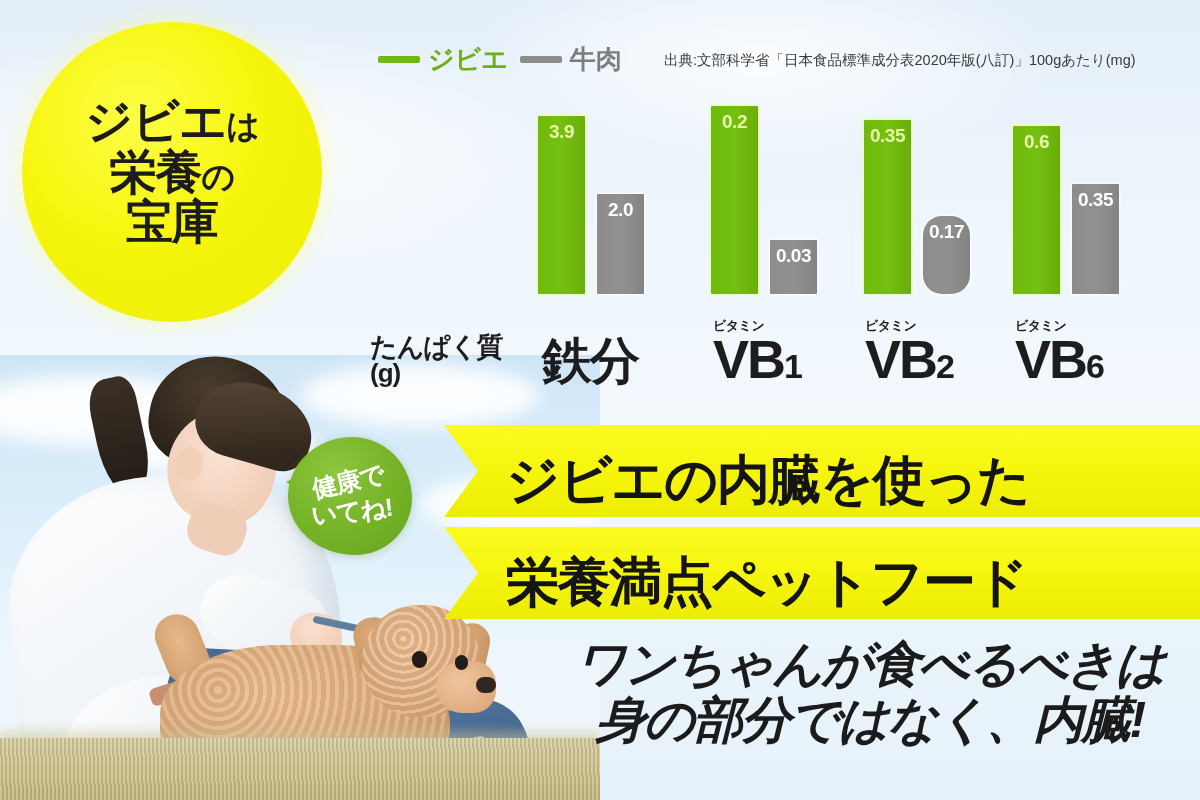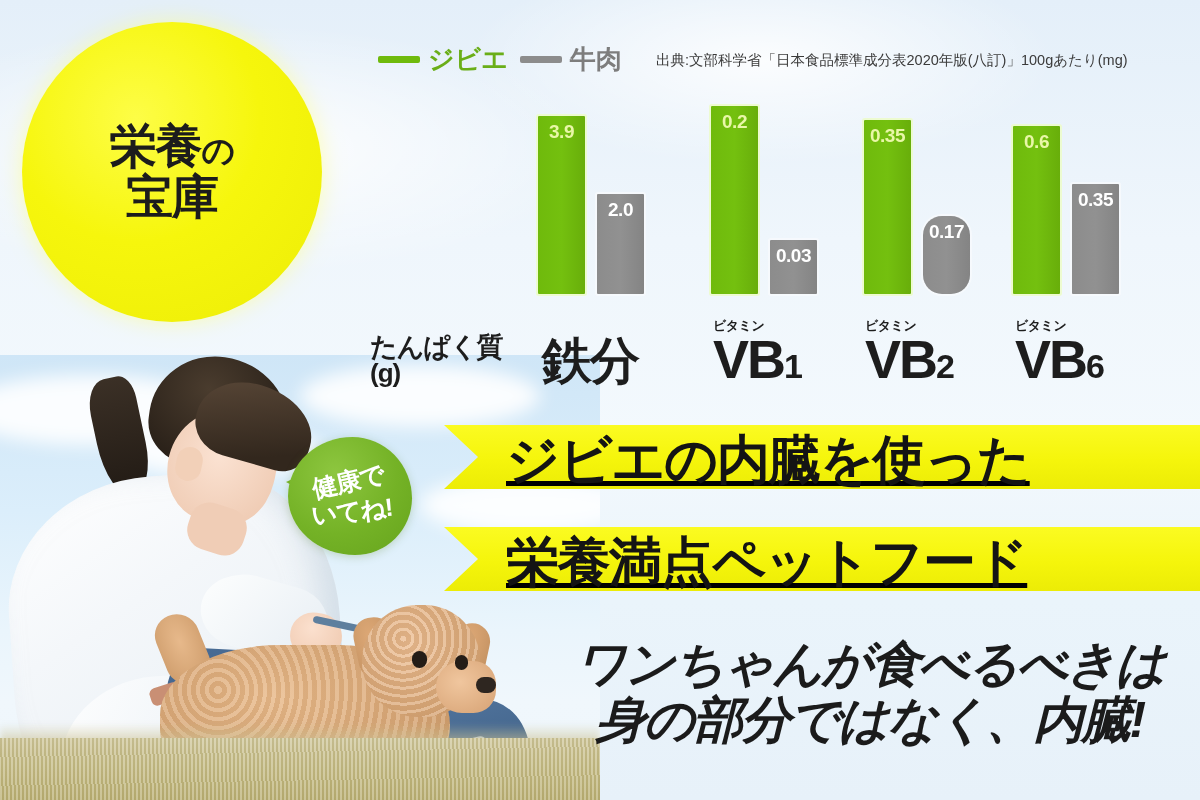--- a/index.html
+++ b/index.html
@@ -132,21 +132,21 @@
   .badge-l1 .sm,.badge-l2 .sm{font-size:33px;}
 
   
   .chart{position:absolute;left:360px;top:34px;width:820px;height:350px;}
   .legend{position:absolute;left:18px;top:8px;display:flex;align-items:center;gap:12px;}
   .lg-item{display:flex;align-items:center;gap:8px;}
   .lg-bar{width:42px;height:7px;border-radius:2px;}
   .lg-lab{font-size:26px;font-weight:bold;letter-spacing:0px;}
   .lg-gibier .lg-lab{color:#6aae18;}
   .lg-beef .lg-lab{color:#7d7d7d;}
-  .source{position:absolute;left:296px;top:17px;font-size:14.5px;color:#3b3b3b;white-space:nowrap;
+  .source{position:absolute;left:304px;top:17px;font-size:14.5px;color:#3b3b3b;white-space:nowrap;
     font-family:"Liberation Sans", sans-serif;}
 
   .plot{position:absolute;left:0;top:60px;width:820px;height:200px;}
   .group{position:absolute;bottom:0;height:200px;display:flex;align-items:flex-end;gap:12px;}
   .bar{position:relative;width:47px;border-radius:1px;}
   .bar.green{background:linear-gradient(90deg,#6fba0c 0%,#74c00f 50%,#68ae0a 100%);
     box-shadow:0 0 0 2px rgba(236,252,200,.85);}
   .bar.gray{background:linear-gradient(90deg,#8c8c8c 0%,#919191 50%,#848484 100%);
     box-shadow:0 0 0 2px rgba(248,250,252,.8);}
   .val{position:absolute;left:0;right:0;top:5px;text-align:center;
@@ -172,24 +172,24 @@
   .blob-tail{position:absolute;left:286px;top:470px;width:0;height:0;
     border-top:12px solid transparent;border-bottom:14px solid transparent;
     border-right:26px solid #78b52a;}
   .blob-txt{position:absolute;inset:0;display:flex;flex-direction:column;
     align-items:center;justify-content:center;color:#ffffff;font-weight:bold;
     transform:rotate(-9deg);line-height:1.12;}
   .blob-l1{font-size:25px;letter-spacing:-1px;transform:rotate(-4deg);}
   .blob-l2{font-size:25px;letter-spacing:-1px;transform:rotate(3deg);margin-top:2px;}
 
   
-  .ribbon{position:absolute;height:64px;display:flex;align-items:flex-start;
+  .ribbon{position:absolute;height:92px;display:flex;align-items:flex-end;
     background:linear-gradient(180deg,#fbfb22 0%,#f5f50b 55%,#ecec06 100%);
     clip-path:polygon(0 0, 100% 0, 100% 100%, 0 100%, 34px 50%);
-    padding-left:62px;box-sizing:border-box;text-decoration:underline;}
+    padding-left:62px;box-sizing:border-box;}
   .r1{left:444px;top:425px;width:756px;}
   .r2{left:444px;top:527px;width:756px;}
   .ribbon-txt{font-size:53px;font-weight:bold;color:#141414;letter-spacing:-1.5px;white-space:nowrap;}
 
   
   .bottom{position:absolute;left:560px;top:636px;width:620px;font-style:italic;}
   .bottom-line{font-size:50px;font-weight:bold;color:#1b1b1b;letter-spacing:-2px;
     line-height:1.12;text-align:center;white-space:nowrap;}
 </style>
 </head>
@@ -238,20 +238,21 @@
     <div class="d-nose"></div>
     <div class="d-eye"></div>
     <div class="d-eye2"></div>
 
     <div class="grass-blur"></div>
     <div class="grass"></div>
   </div>
 
   <div class="badge">
     <div class="badge-txt">
+      <div class="badge-l1"><span>ジビエ</span><span class="sm">は</span></div>
       <div class="badge-l2"><span>栄養</span><span class="sm">の</span></div>
       <div class="badge-l3">宝庫</div>
     </div>
   </div>
 
   <div class="chart">
 
     <div class="legend">
       <div class="lg-item lg-gibier">
         <span class="lg-bar" style="background:#6fba0c"></span>

